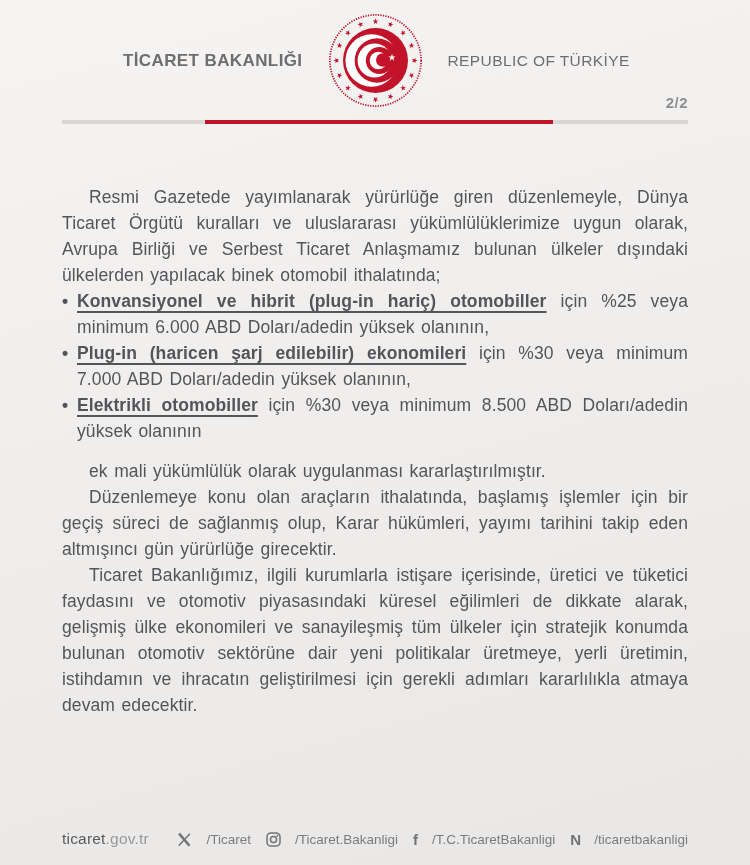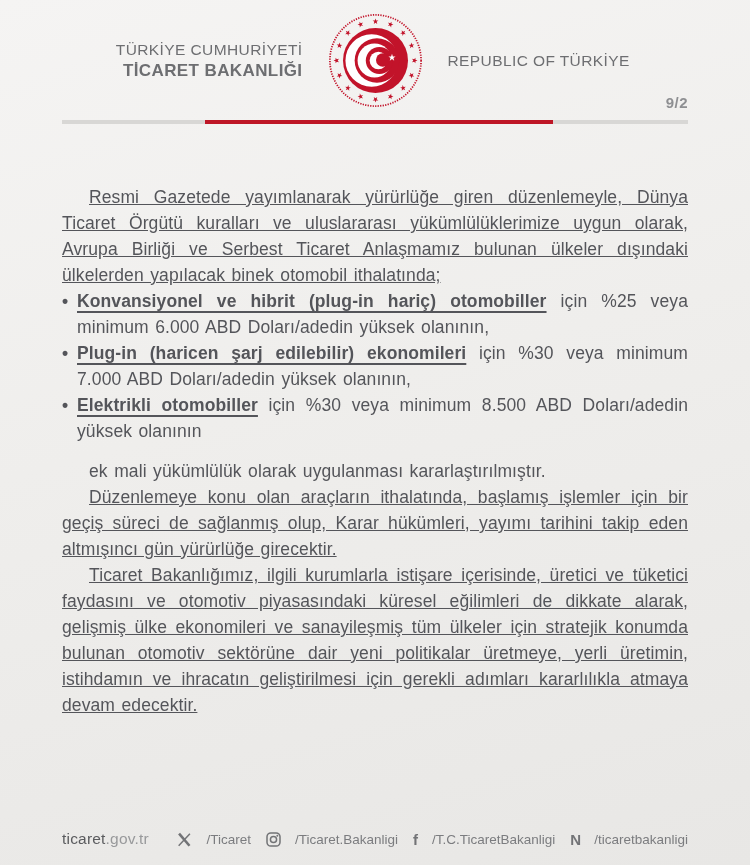--- a/index.html
+++ b/index.html
@@ -35,21 +35,21 @@
   .divider .seg-red   {width:55.6%;background:#be1626;}
   .divider .seg-gray-r{width:21.6%;background:#d8d7d5;}
 
   
   .doc-text{
     position:absolute;top:184px;left:62px;width:626px;
     font-size:17.5px;line-height:26px;color:#54555a;
     letter-spacing:.1px;word-spacing:1.5px;
   }
   .doc-text p{margin:0;text-align:justify;}
-  .para{ text-indent:27px;text-decoration:underline; }
+  .para{ text-indent:27px; }
   .p1{margin-bottom:8px;}
   .p2{margin-bottom:12px;}
   .p3{margin-bottom:14px;}
   .bullet-list{list-style:none;margin:0 0 14px 0;padding:0;}
   .bullet-item{position:relative;padding-left:15px;text-align:justify;}
   .bullet-dot{position:absolute;left:0;top:0;font-weight:700;}
   .b-strong{
     font-weight:700;
     text-decoration:underline;
     text-decoration-thickness:1.6px;
@@ -72,21 +72,20 @@
   .glyph-letter{font-weight:700;font-size:15px;color:#727376;line-height:1;}
   .glyph-n{font-weight:800;letter-spacing:-1px;}
 </style>
 </head>
 <body>
 
 <div class="page">
 
   <div class="header">
     <div class="hdr-block hdr-left">
-      <div class="hdr-line1">TÜRKİYE CUMHURİYETİ</div>
       <div class="hdr-line2">TİCARET BAKANLIĞI</div>
     </div>
 
     <div class="logo-wrap">
       <svg viewBox="0 0 100 100" width="97" height="97" aria-hidden="true">
         <defs>
           <polygon id="lstar" points="0,-3.1 0.73,-0.99 2.95,-0.96 1.18,0.38 1.82,2.51 0,1.24 -1.82,2.51 -1.18,0.38 -2.95,-0.96 -0.73,-0.99"></polygon>
         </defs>
 
         <circle cx="50" cy="50" r="47" fill="none" stroke="#c2132a" stroke-width="1.8" stroke-dasharray="1.3 1.3"></circle>
@@ -119,21 +118,21 @@
         <circle cx="57.5" cy="49.5" r="7" fill="#c2132a"></circle>
         <use href="#lstar" transform="translate(67 47) scale(1.25)" fill="#ffffff"></use>
       </svg>
     </div>
 
     <div class="hdr-block hdr-right">
       <div class="hdr-line1">REPUBLIC OF TÜRKİYE</div>
     </div>
   </div>
 
-  <div class="page-number">9/2</div>
+  <div class="page-number">2/2</div>
 
   <div class="divider">
     <div class="seg-gray-l"></div>
     <div class="seg-red"></div>
     <div class="seg-gray-r"></div>
   </div>
 
   <div class="doc-text">
 
     <p class="para p1">Resmi Gazetede yayımlanarak yürürlüğe giren düzenlemeyle, Dünya Ticaret Örgütü kuralları ve uluslararası yükümlülüklerimize uygun olarak, Avrupa Birliği ve Serbest Ticaret Anlaşmamız bulunan ülkeler dışındaki ülkelerden yapılacak binek otomobil ithalatında;</p>

